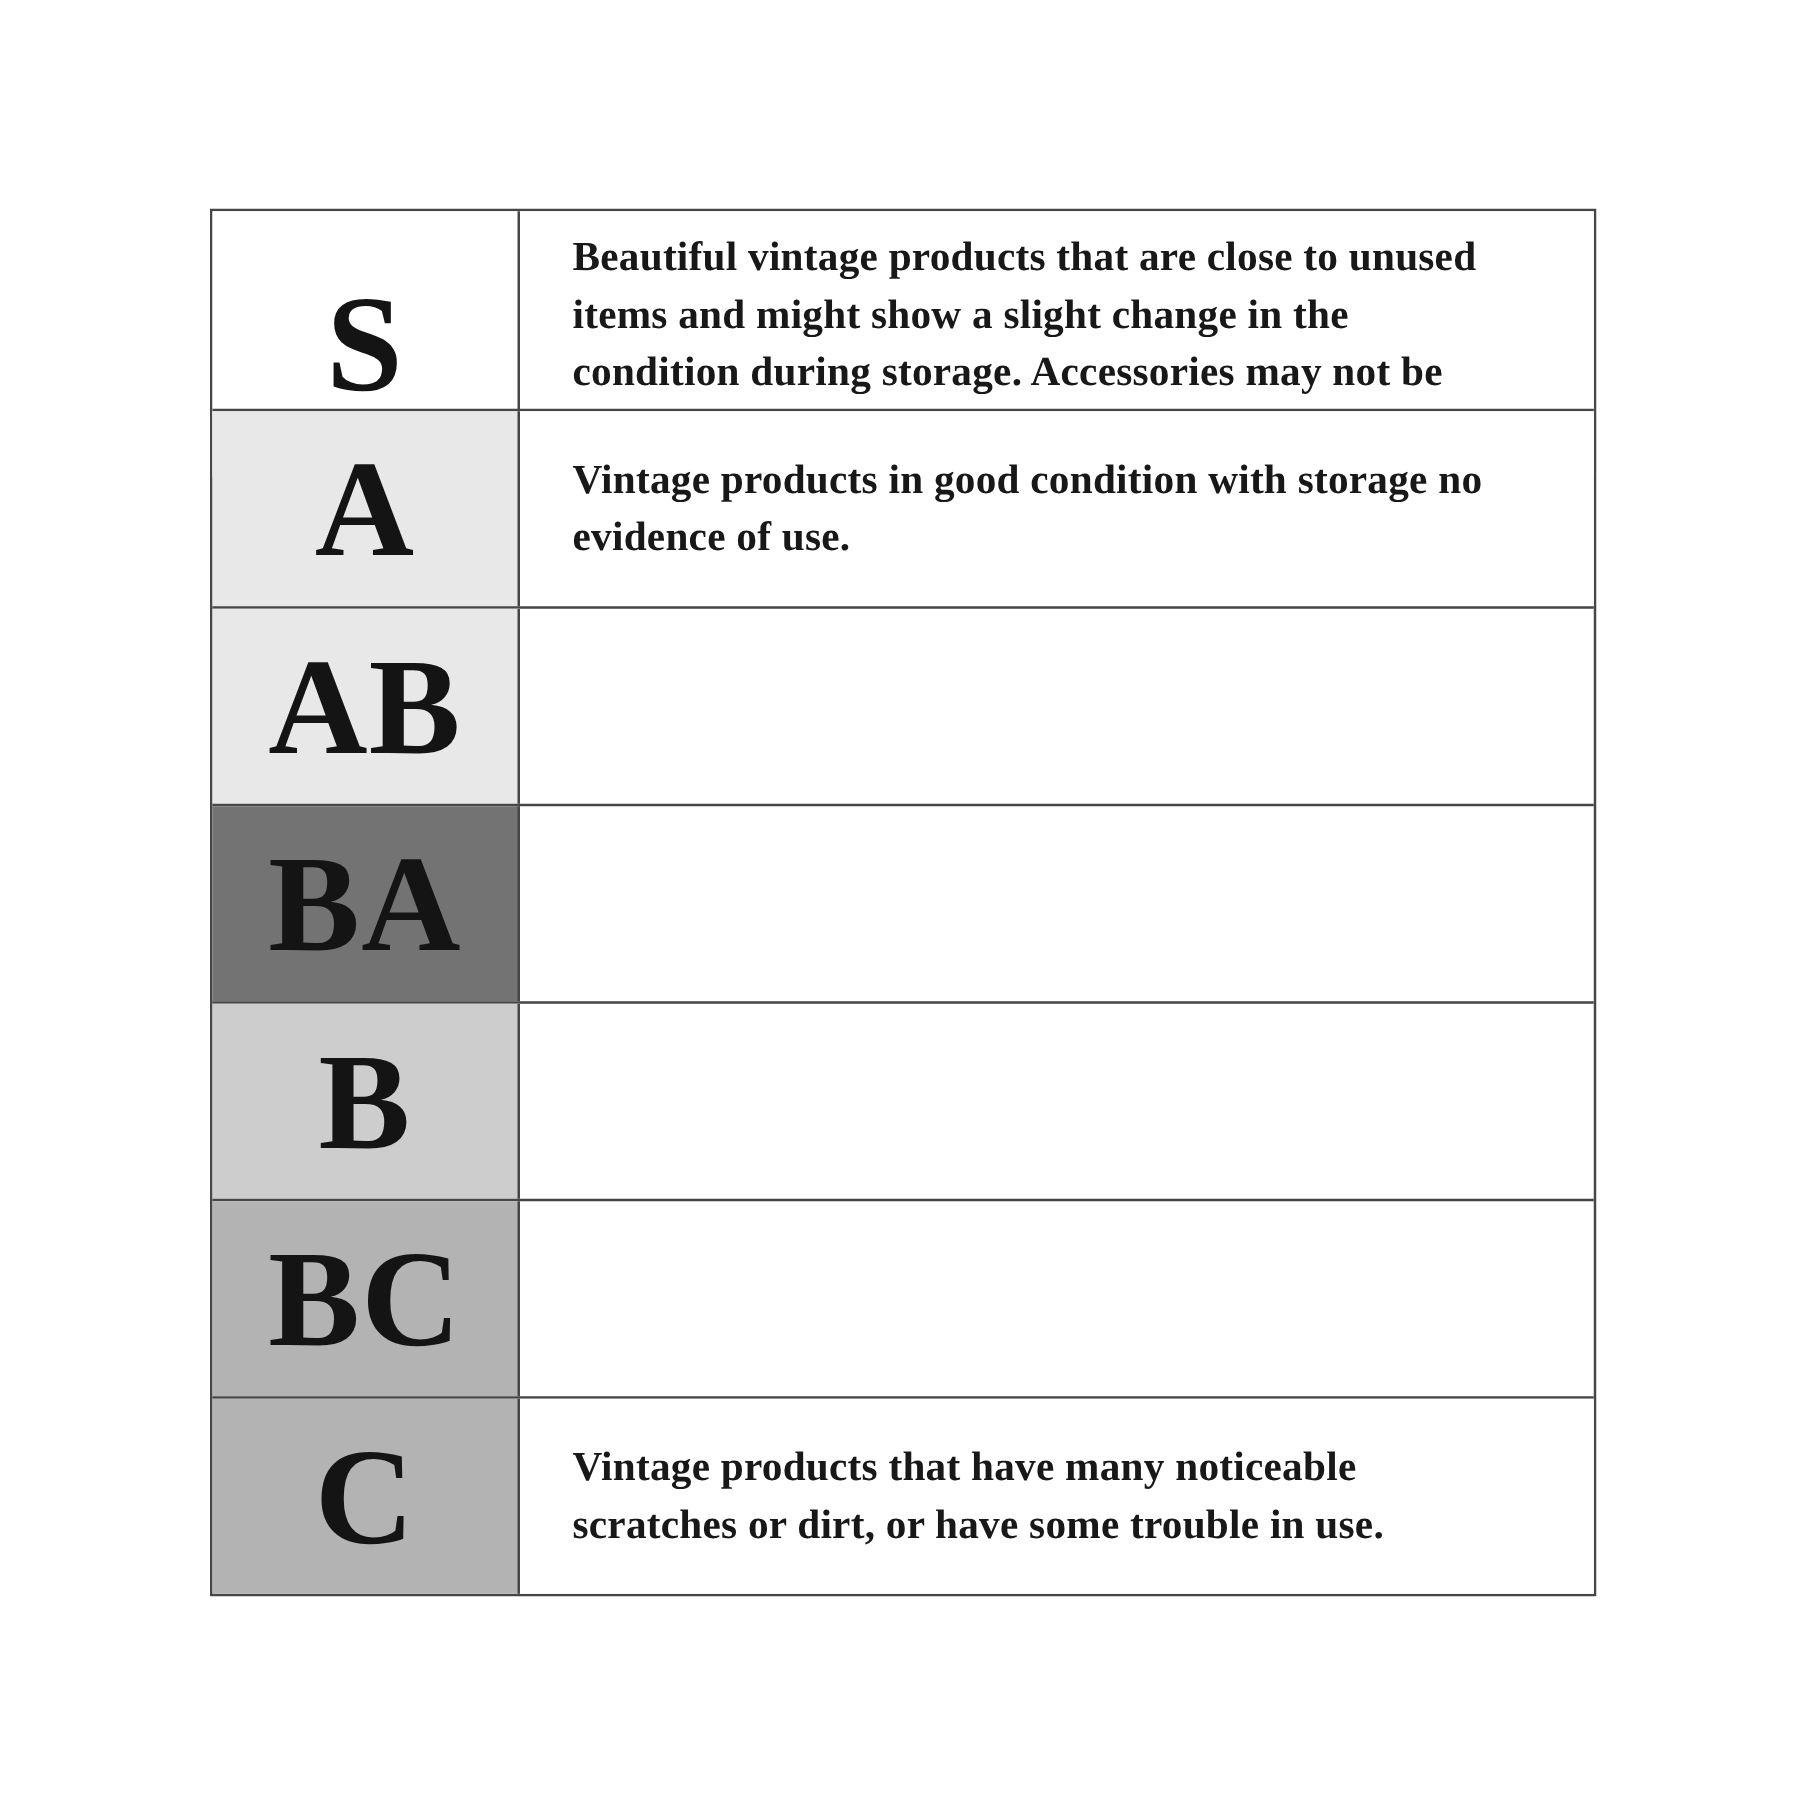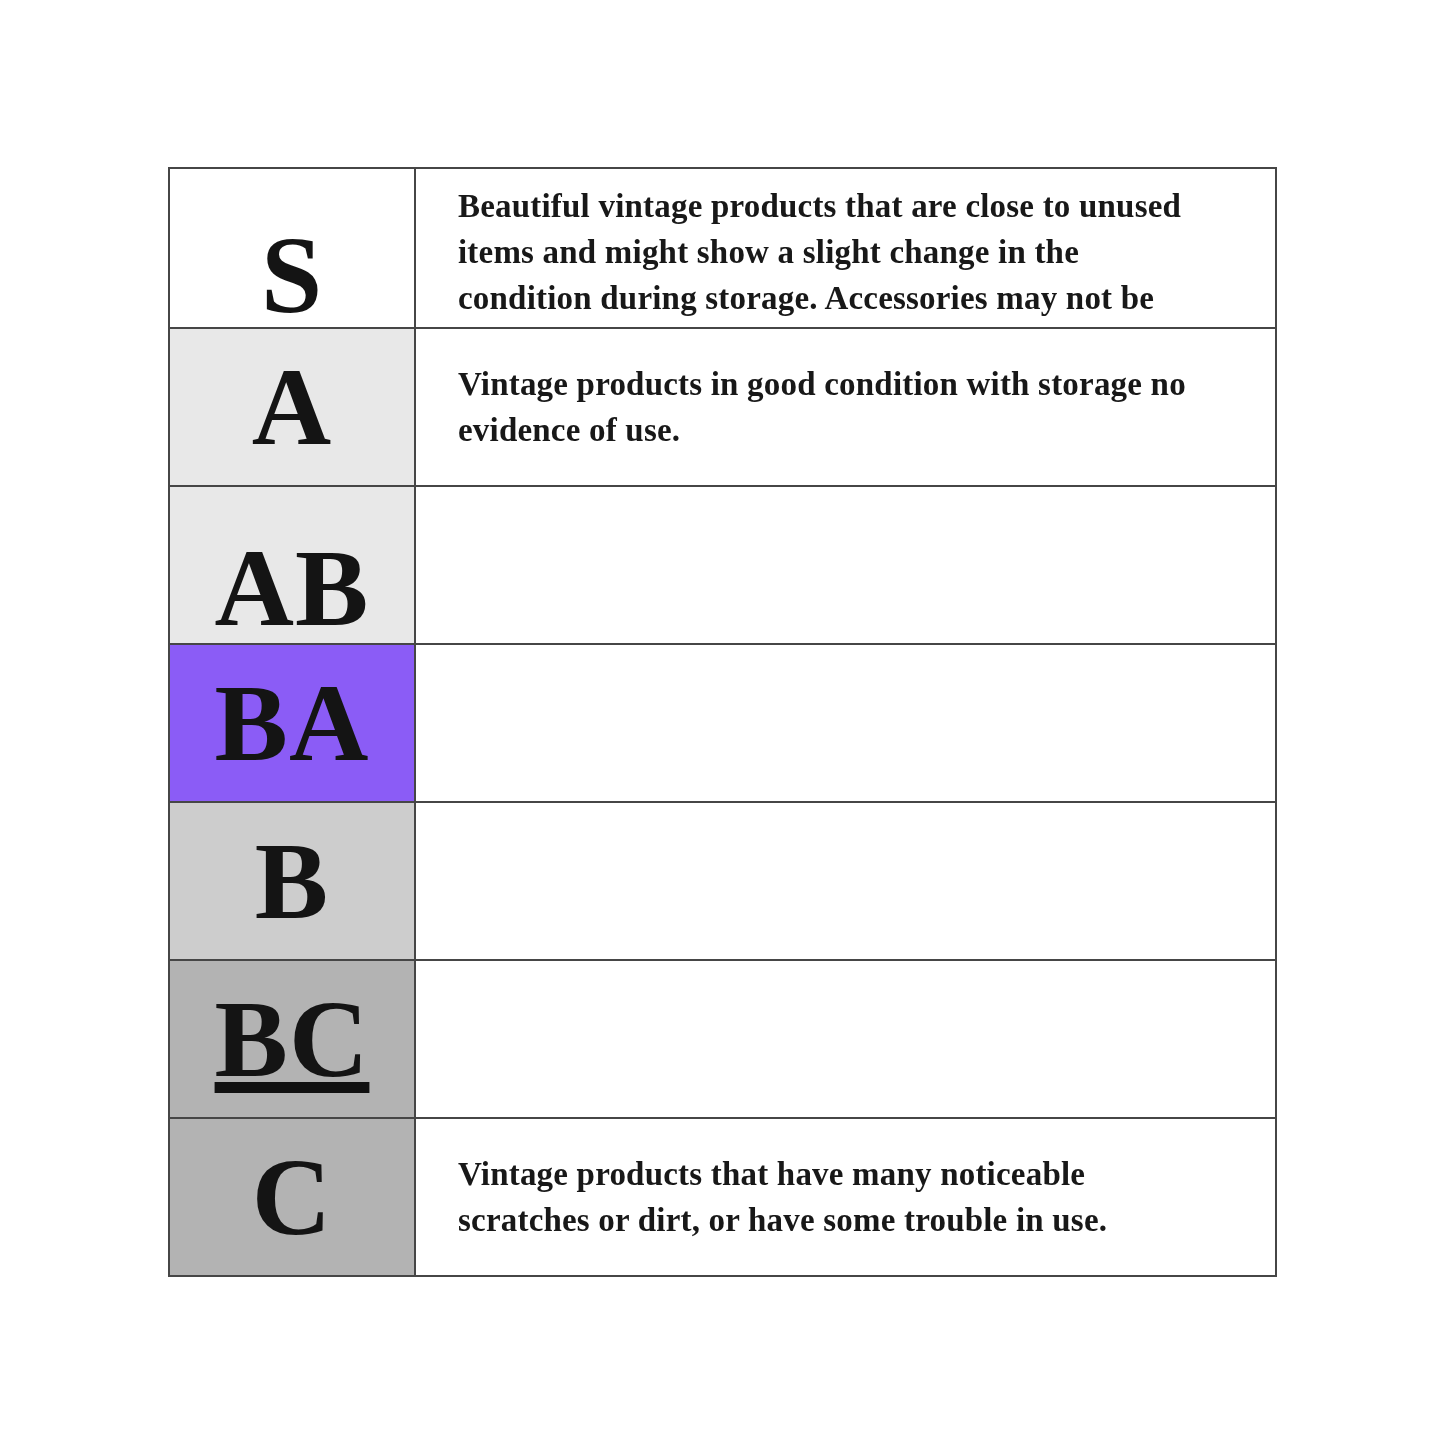--- a/index.html
+++ b/index.html
@@ -79,39 +79,39 @@
     <div class="grade-row">
       <div class="grade-cell" style="background: rgb(232, 232, 232);">
         <span class="grade-letter">A</span>
       </div>
       <div class="desc-cell">
         <p class="desc-text">Vintage products in good condition with storage no evidence of use.</p>
       </div>
     </div>
 
     <div class="grade-row">
-      <div class="grade-cell" style="background: rgb(232, 232, 232); align-items: flex-end;">
+      <div class="grade-cell" style="background: rgb(232, 232, 232);">
         <span class="grade-letter">AB</span>
       </div>
     </div>
 
     <div class="grade-row">
-      <div class="grade-cell" style="background: #8b5cf6; justify-content: center;">
+      <div class="grade-cell" style="background: #737373; justify-content: center;">
         <span class="grade-letter">BA</span>
       </div>
     </div>
 
     <div class="grade-row">
       <div class="grade-cell" style="background: rgb(205, 205, 205);">
         <span class="grade-letter">B</span>
       </div>
     </div>
 
     <div class="grade-row">
-      <div class="grade-cell" style="background: rgb(179, 179, 179); text-decoration: underline;">
+      <div class="grade-cell" style="background: rgb(179, 179, 179);">
         <span class="grade-letter">BC</span>
       </div>
     </div>
 
     <div class="grade-row">
       <div class="grade-cell" style="background: rgb(179, 179, 179);">
         <span class="grade-letter">C</span>
       </div>
       <div class="desc-cell">
         <p class="desc-text">Vintage products that have many noticeable scratches or dirt, or have some trouble in use.</p>

